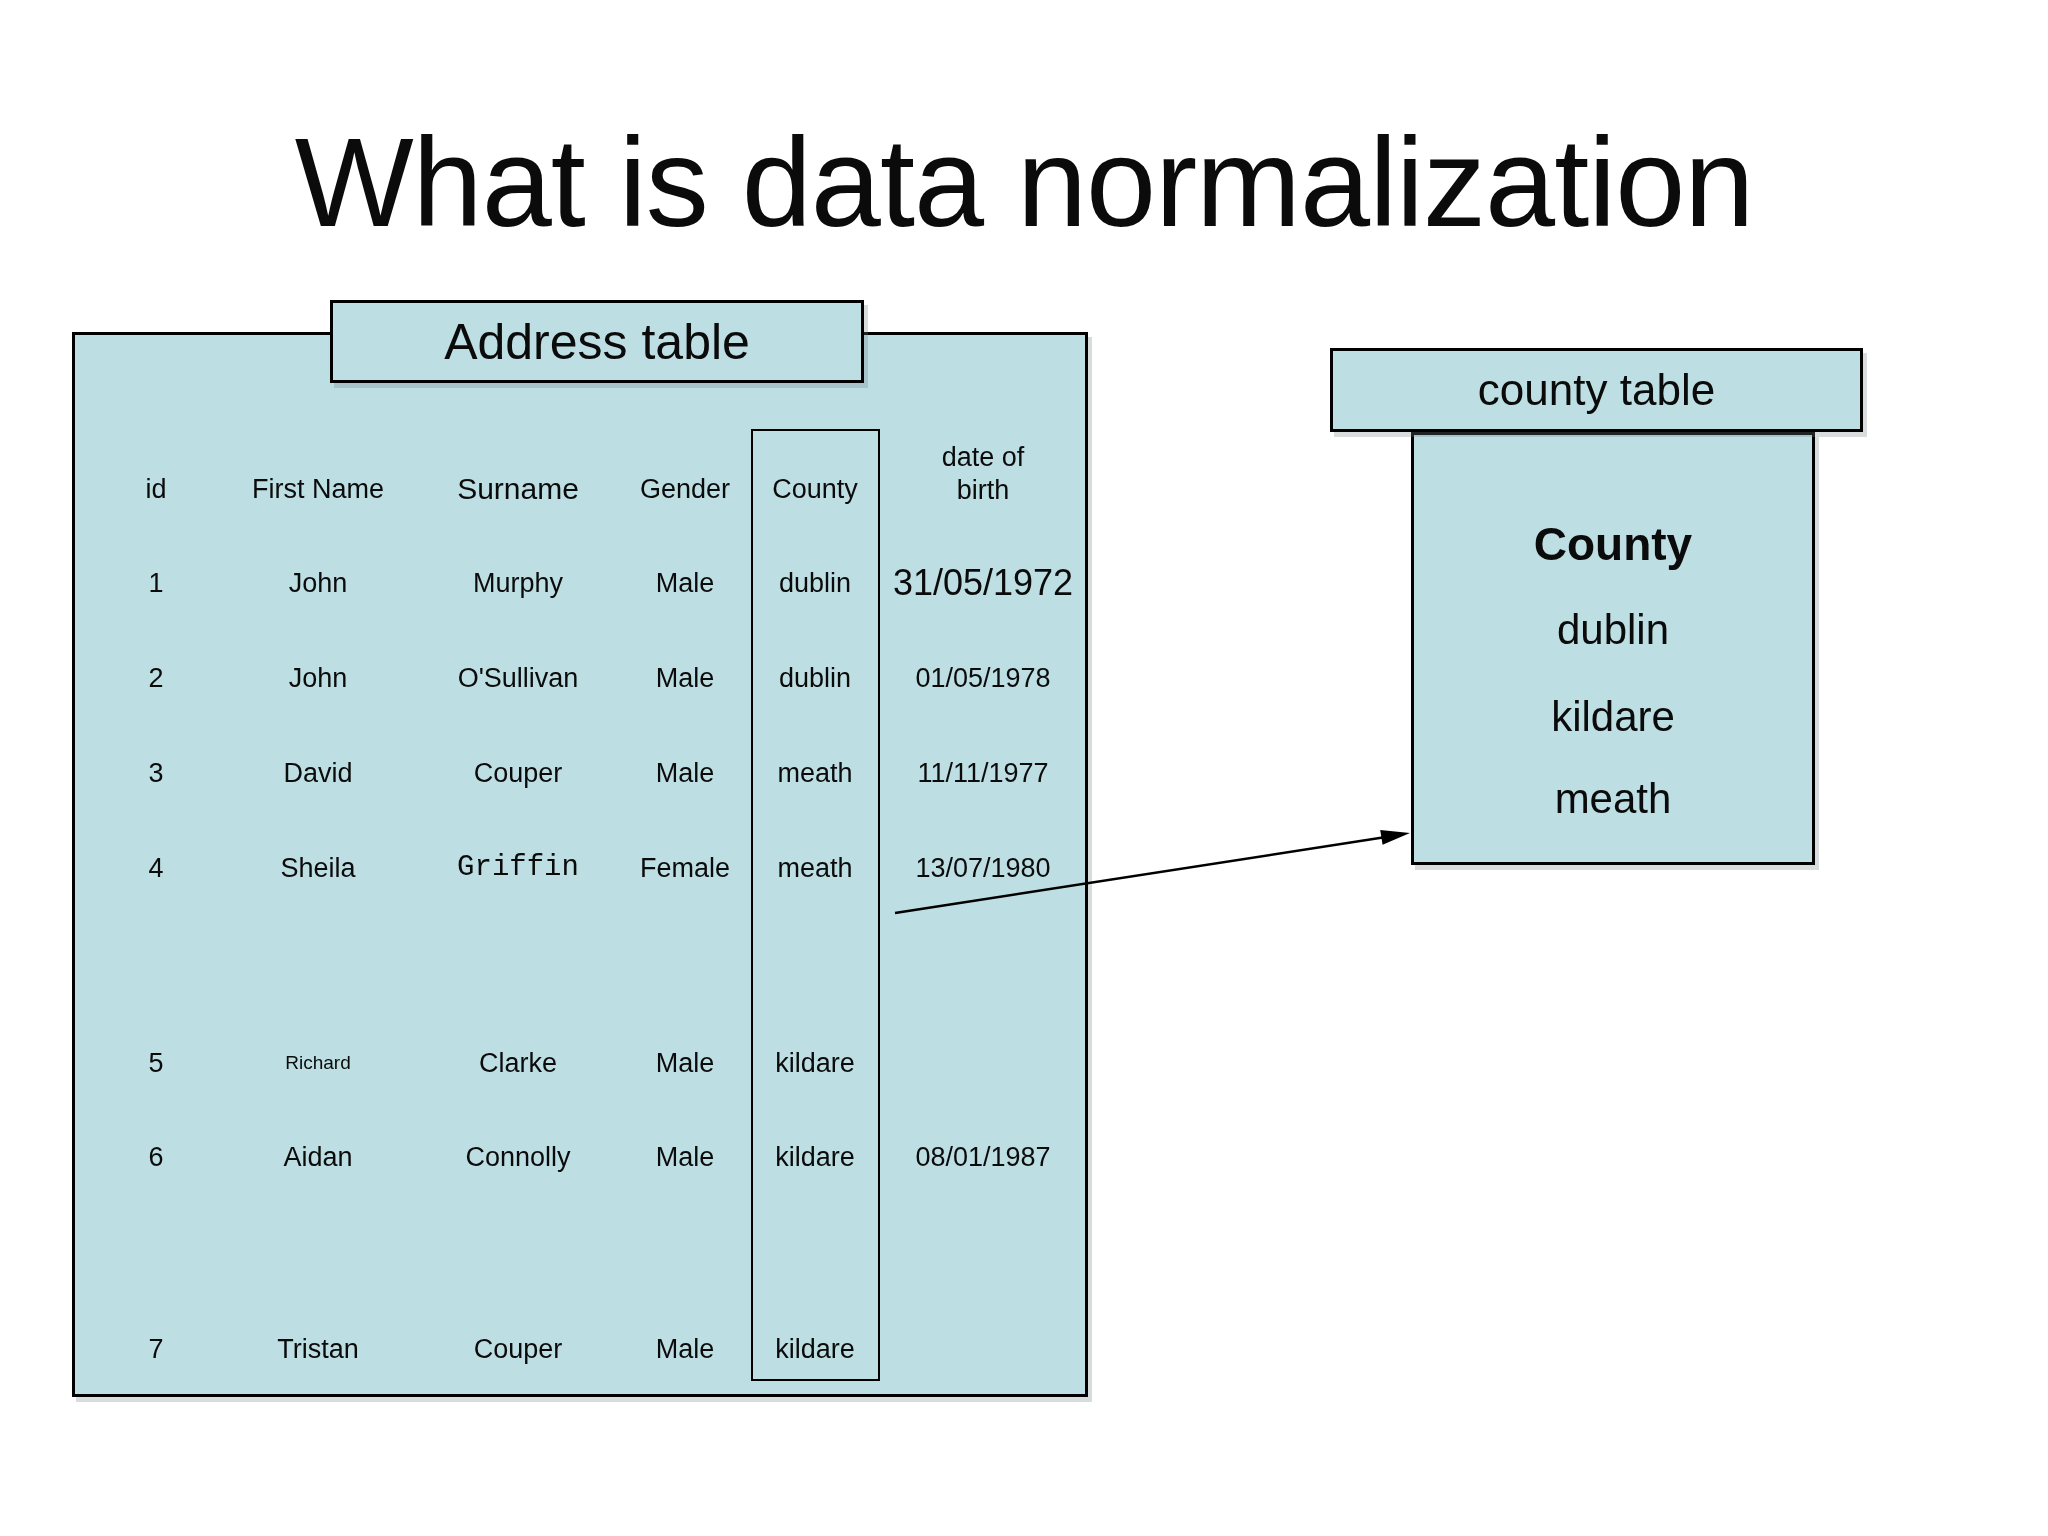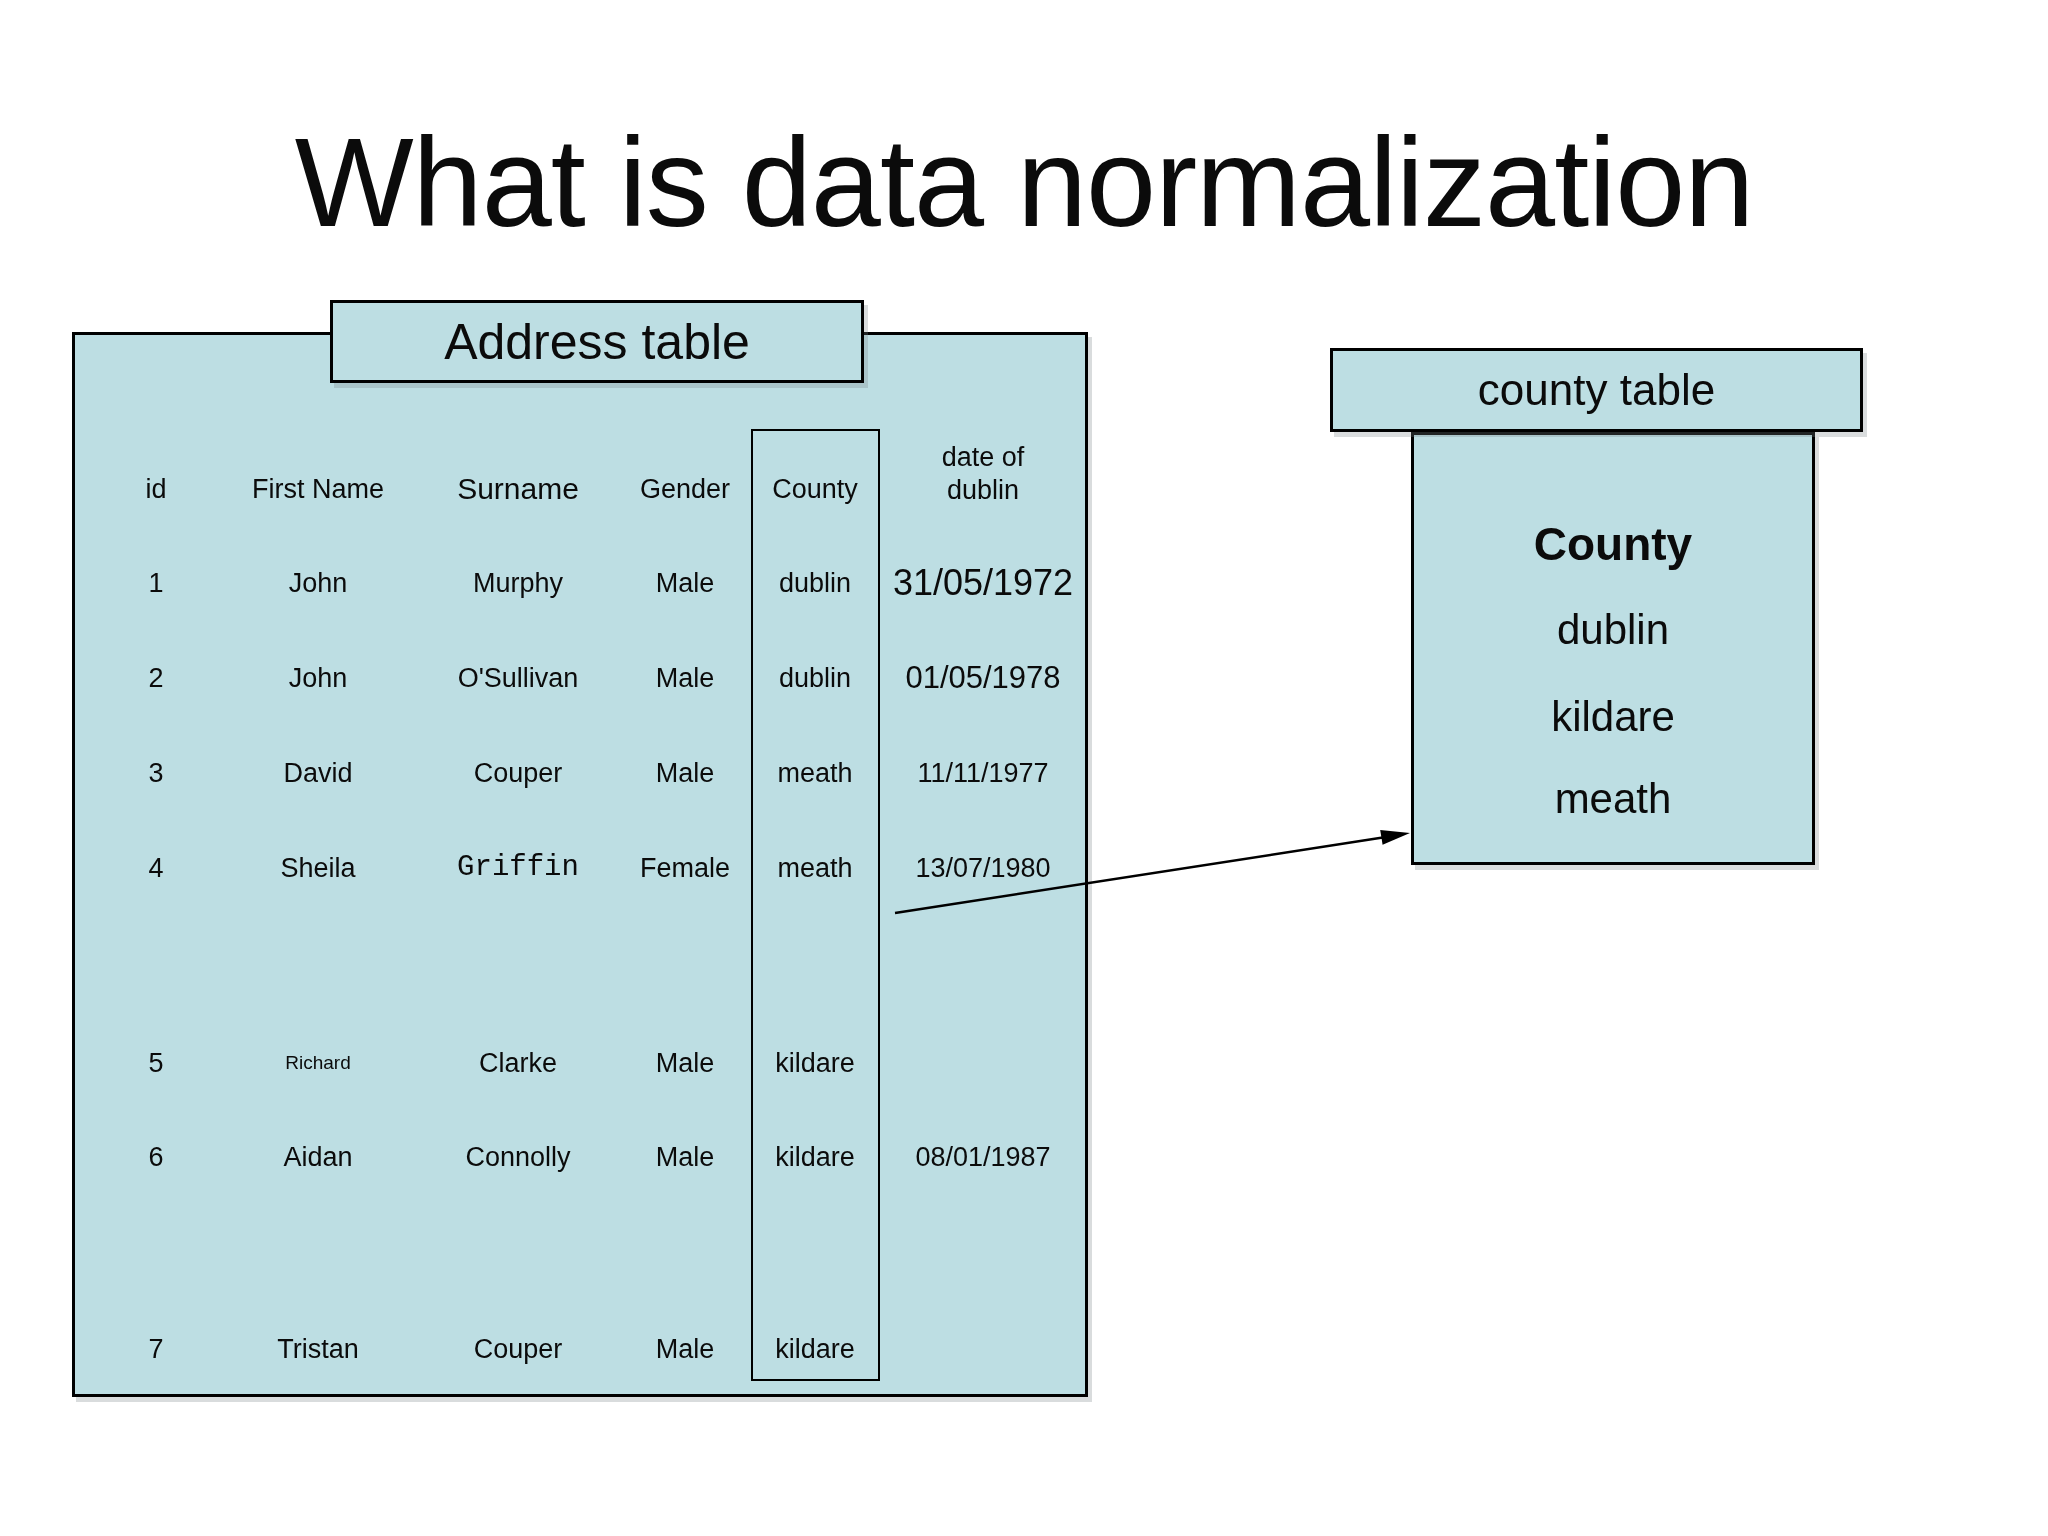--- a/index.html
+++ b/index.html
@@ -60,33 +60,33 @@
 <div id="address-label" class="box shadowed">
   <span>Address table</span>
 </div>
 
 <div id="address-cells">
     <span class="cell" style="left: 156px; top: 489px; font-size: 27px;">id</span>
     <span class="cell" style="left: 318px; top: 489px; font-size: 27px; text-align: center;">First Name</span>
     <span class="cell" style="left: 518px; top: 489px; font-size: 30px;">Surname</span>
     <span class="cell" style="left: 685px; top: 489px; font-size: 27px;">Gender</span>
     <span class="cell" style="left: 815px; top: 489px; font-size: 27px;">County</span>
-    <span class="cell wrap" style="left: 983px; top: 474px; font-size: 27px;">date of dublin</span>
+    <span class="cell wrap" style="left: 983px; top: 474px; font-size: 27px;">date of birth</span>
     <span class="cell" style="left: 156px; top: 583px; font-size: 27px;">1</span>
     <span class="cell" style="left: 318px; top: 583px; font-size: 27px;">John</span>
     <span class="cell" style="left: 518px; top: 583px; font-size: 27px;">Murphy</span>
     <span class="cell" style="left: 685px; top: 583px; font-size: 27px;">Male</span>
     <span class="cell" style="left: 815px; top: 583px; font-size: 27px;">dublin</span>
     <span class="cell" style="left: 983px; top: 583px; font-size: 36px;">31/05/1972</span>
     <span class="cell" style="left: 156px; top: 678px; font-size: 27px;">2</span>
     <span class="cell" style="left: 318px; top: 678px; font-size: 27px;">John</span>
     <span class="cell" style="left: 518px; top: 678px; font-size: 27px;">O'Sullivan</span>
     <span class="cell" style="left: 685px; top: 678px; font-size: 27px;">Male</span>
     <span class="cell" style="left: 815px; top: 678px; font-size: 27px;">dublin</span>
-    <span class="cell" style="left: 983px; top: 678px; font-size: 31px;">01/05/1978</span>
+    <span class="cell" style="left: 983px; top: 678px; font-size: 27px;">01/05/1978</span>
     <span class="cell" style="left: 156px; top: 773px; font-size: 27px;">3</span>
     <span class="cell" style="left: 318px; top: 773px; font-size: 27px;">David</span>
     <span class="cell" style="left: 518px; top: 773px; font-size: 27px;">Couper</span>
     <span class="cell" style="left: 685px; top: 773px; font-size: 27px;">Male</span>
     <span class="cell" style="left: 815px; top: 773px; font-size: 27px;">meath</span>
     <span class="cell" style="left: 983px; top: 773px; font-size: 27px;">11/11/1977</span>
     <span class="cell" style="left: 156px; top: 868px; font-size: 27px;">4</span>
     <span class="cell" style="left: 318px; top: 868px; font-size: 27px;">Sheila</span>
     <span class="cell" style="left: 518px; top: 868px; font-size: 29px; font-family: Liberation Mono, monospace;">Griffin</span>
     <span class="cell" style="left: 685px; top: 868px; font-size: 27px;">Female</span>

